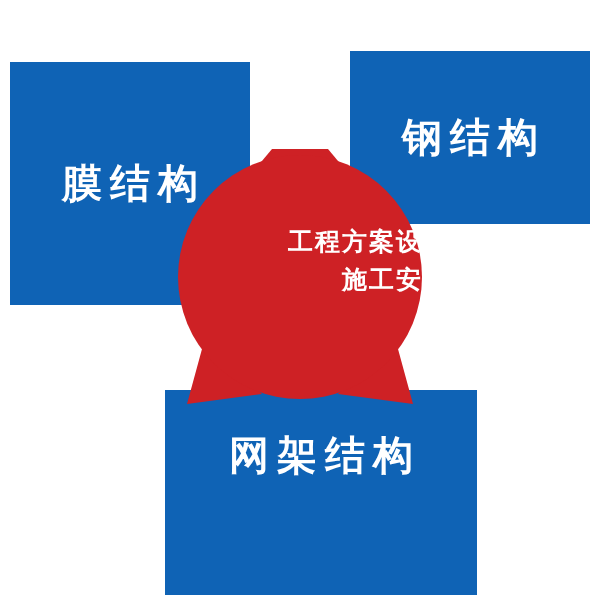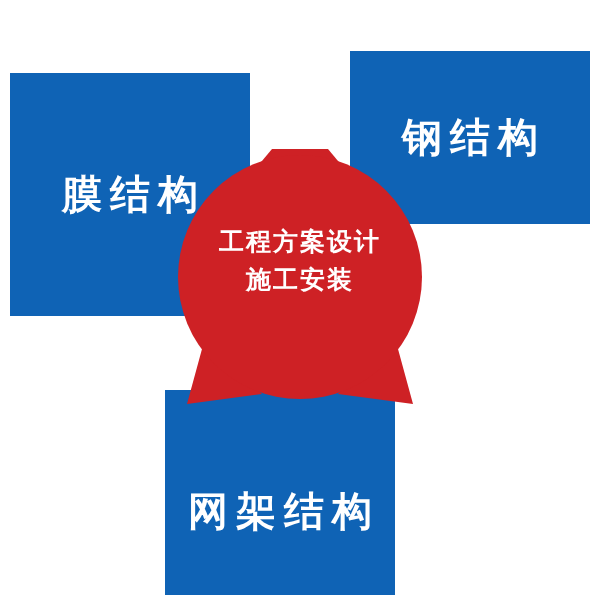--- a/index.html
+++ b/index.html
@@ -29,52 +29,52 @@
     font-weight: bold;
   }
   .box-label {
     font-size: 40px;
     letter-spacing: 8px;
     text-indent: 8px; 
     color: var(--text-color);
     white-space: nowrap;
   }
   .box-membrane {
-    left: 10px; top: 73px;
+    left: 10px; top: 62px;
     width: 240px; height: 243px;
     align-items: center;
   }
   .box-steel {
     left: 350px; top: 51px;
     width: 240px; height: 173px;
     align-items: center;
   }
   .box-grid {
     left: 165px; top: 390px;
-    width: 230px; height: 205px;
-    align-items: center;
+    width: 312px; height: 205px;
+    align-items: flex-start;
     padding-top: 38px;
   }
   .badge-svg {
     position: absolute;
     left: 0; top: 0;
     width: 600px; height: 600px;
   }
   .center-text {
     position: absolute;
     left: 150px; top: 222px;
     width: 300px;
     text-align: center;
     color: var(--text-color);
     font-size: 25px;
     font-weight: bold;
     line-height: 38px;
     letter-spacing: 2px;
   }
-  .center-line { display: block; }
+  .center-line { display: block; text-align: right; }
 </style>
 </head>
 <body>
 
 <div class="stage">
 
   <div class="box box-membrane">
     <span class="box-label">膜结构</span>
   </div>
 

